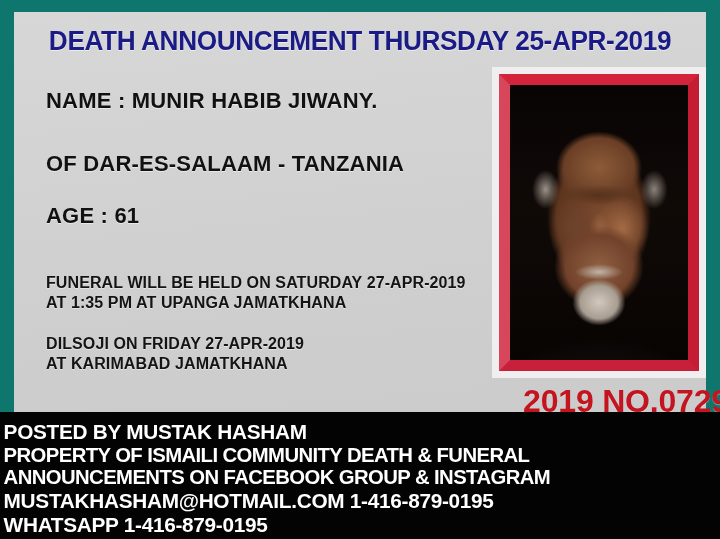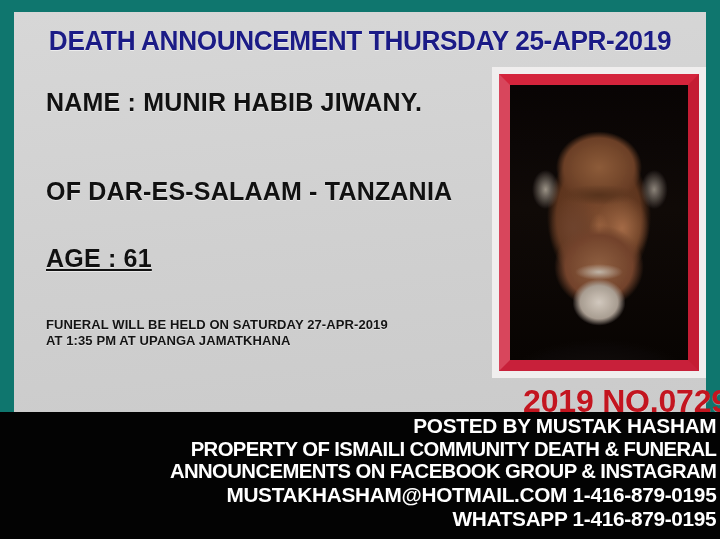--- a/index.html
+++ b/index.html
@@ -48,34 +48,34 @@
 
   
   #details {
     position: absolute;
     left: 32px;
     top: 70px;
     width: 440px;
   }
   .big-line {
     color: #111111;
-    font-size: 25px;
+    font-size: 22px;
     font-weight: bold;
     letter-spacing: 0.2px;
     line-height: 1.0;
     white-space: nowrap;
     text-shadow: 0 1px 0 rgba(255,255,255,0.5);
   }
   .big-line.l1 { margin-top: 8px; }
-  .big-line.l2 { margin-top: 64px; }
-  .big-line.l3 { margin-top: 42px; text-decoration: underline; }
+  .big-line.l2 { margin-top: 41px; }
+  .big-line.l3 { margin-top: 30px; }
 
   .small-block {
     color: #141414;
-    font-size: 13px;
+    font-size: 16px;
     font-weight: bold;
     line-height: 1.25;
     letter-spacing: 0.1px;
     white-space: nowrap;
     text-shadow: 0 1px 0 rgba(255,255,255,0.45);
   }
   #block-funeral { margin-top: 46px; }
   #block-dilsoji { margin-top: 21px; }
 
   
@@ -148,22 +148,22 @@
 
   
   #footer {
     position: absolute;
     left: 0;
     top: 412px;
     width: 720px;
     height: 127px;
     background: #030303;
     color: #ffffff;
-    text-align: right;
-    padding-top: 2px;
+    text-align: left;
+    padding-top: 8px;
     box-sizing: border-box;
   }
   .footer-line {
     font-size: 21px;
     font-weight: bold;
     line-height: 1.12;
     letter-spacing: -0.3px;
     white-space: nowrap;
     transform: scaleX(0.99);
   }
@@ -181,20 +181,24 @@
     <div id="details">
       <div class="big-line l1">NAME : MUNIR HABIB JIWANY.</div>
       <div class="big-line l2">OF DAR-ES-SALAAM - TANZANIA</div>
       <div class="big-line l3">AGE : 61</div>
 
       <div class="small-block" id="block-funeral">
         <div>FUNERAL WILL BE HELD ON SATURDAY 27-APR-2019</div>
         <div>AT 1:35 PM AT UPANGA JAMATKHANA</div>
       </div>
 
+      <div class="small-block" id="block-dilsoji">
+        <div>DILSOJI ON FRIDAY 27-APR-2019</div>
+        <div>AT KARIMABAD JAMATKHANA</div>
+      </div>
     </div>
 
     <div id="photo-frame">
       <div id="photo-redborder">
         <div id="photo" aria-label="portrait-of-deceased"></div>
       </div>
     </div>
 
     <div id="refnum">2019 NO.0729</div>
 

